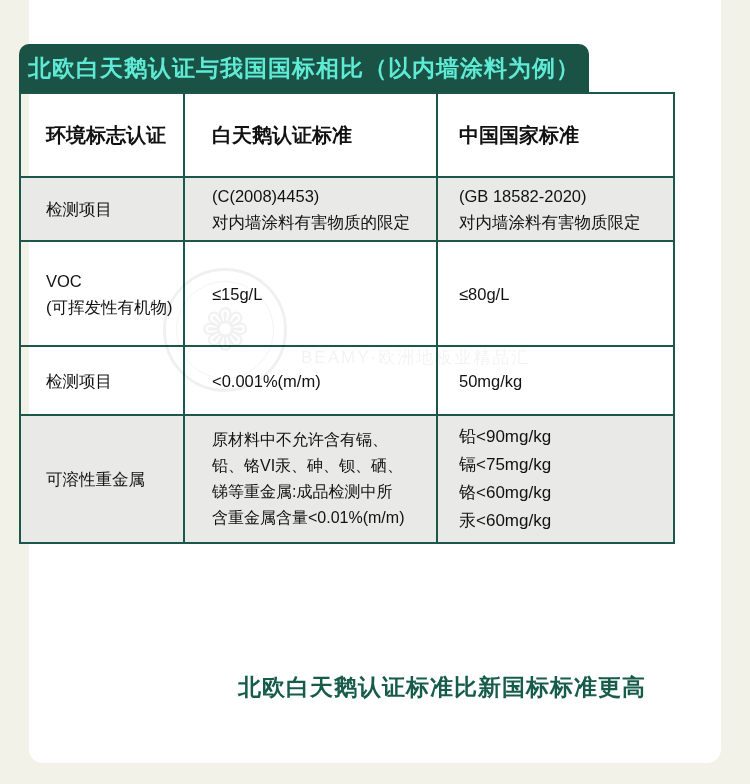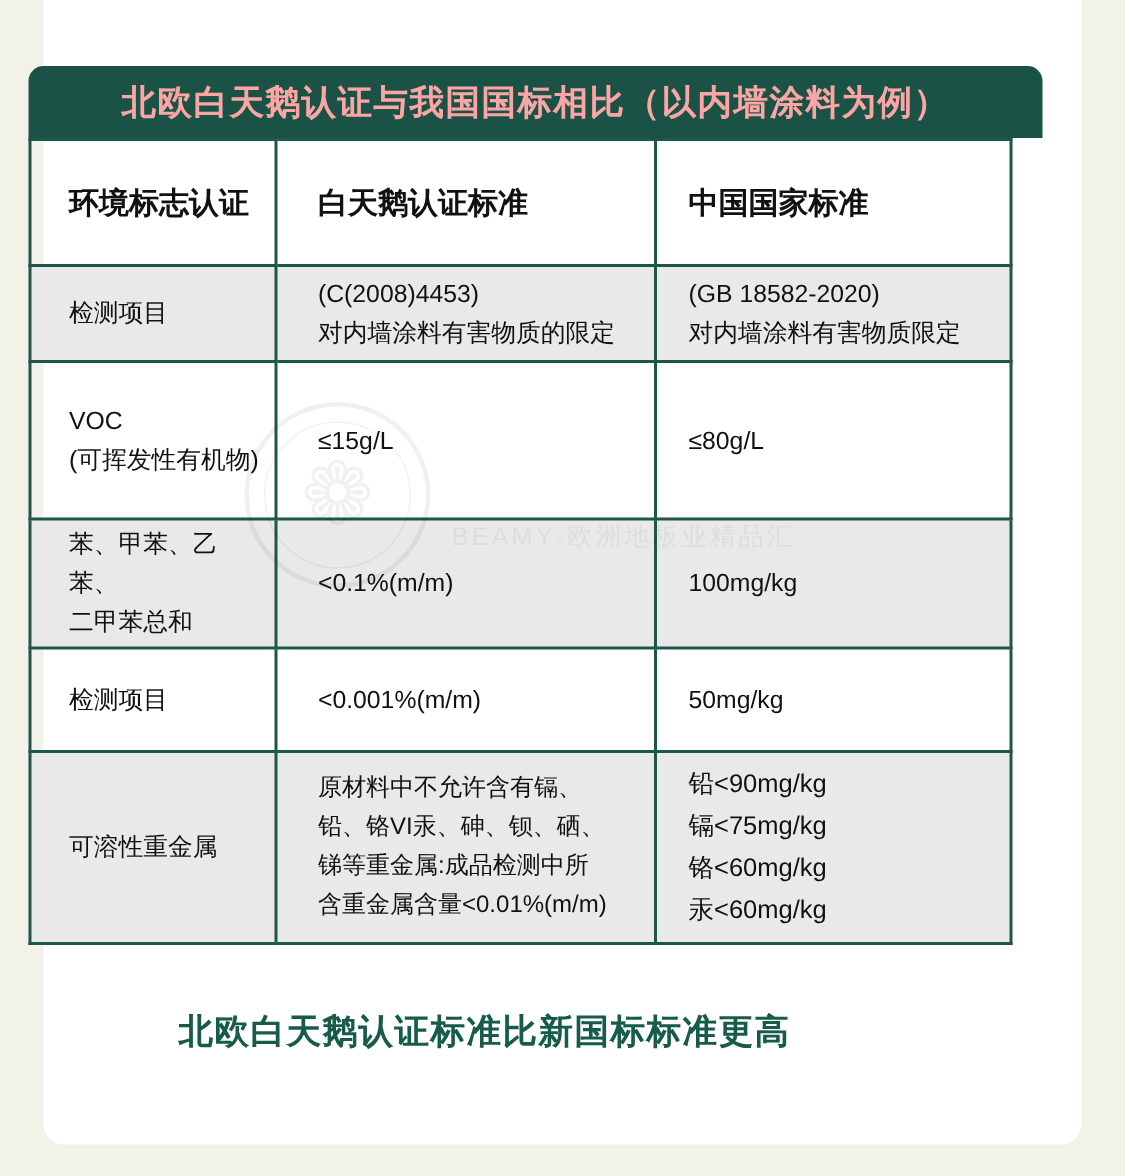--- a/index.html
+++ b/index.html
@@ -14,24 +14,24 @@
     width:750px;height:784px;position:relative;
     background:var(--page-bg);
     font-family:"Liberation Sans","DejaVu Sans",sans-serif;
     color:#111;overflow:hidden;
   }
   .card{
     position:absolute;left:29px;top:0;width:692px;height:763px;
     background:#ffffff;border-radius:0 0 14px 14px;
   }
   .title-bar{
-    position:absolute;left:19px;top:44px;width:676px;height:48px;
+    position:absolute;left:19px;top:44px;width:570px;height:48px;
     background:var(--primary-green);
     border-radius:10px 10px 0 0;
-    color:#fca5a5;font-size:23px;font-weight:700;letter-spacing:1px;
+    color:#5eead4;font-size:23px;font-weight:700;letter-spacing:1px;
     display:flex;align-items:center;justify-content:center;
   }
   table.cmp{
     position:absolute;left:19px;top:92px;
     border-collapse:collapse;table-layout:fixed;
   }
   table.cmp col.c1{width:164px;}
   table.cmp col.c2{width:253px;}
   table.cmp col.c3{width:237px;}
   table.cmp th,table.cmp td{
@@ -48,21 +48,21 @@
   tr.r1{height:64px;}
   tr.r2{height:105px;}
   tr.r3{height:86px;}
   tr.r4{height:69px;}
   tr.r5{height:128px;}
   tr.alt{background:var(--row-alt);}
   tr.r5 td:nth-child(2){line-height:26px;font-size:16px;}
   tr.r5 td:nth-child(3){line-height:28px;font-size:17px;}
   .caption{
     position:absolute;left:0;top:672px;width:646px;
-    text-align:center;font-size:23px;font-weight:700;
+    text-align:right;font-size:23px;font-weight:700;
     color:var(--caption-green);letter-spacing:1px;
   }
   
   .watermark{position:absolute;left:0;top:0;width:750px;height:784px;pointer-events:none;}
   .wm-logo{
     position:absolute;left:163px;top:268px;width:118px;height:118px;
     border:3px solid rgba(0,0,0,0.06);border-radius:50%;
     display:flex;align-items:center;justify-content:center;
   }
   .wm-logo-inner{
@@ -108,26 +108,20 @@
 对内墙涂料有害物质的限定</td>
     <td>(GB 18582-2020)
 对内墙涂料有害物质限定</td>
   </tr>
   <tr class="r2">
     <td>VOC
 (可挥发性有机物)</td>
     <td>≤15g/L</td>
     <td>≤80g/L</td>
   </tr>
-  <tr class="r3 alt">
-    <td>苯、甲苯、乙苯、
-二甲苯总和</td>
-    <td>&lt;0.1%(m/m)</td>
-    <td>100mg/kg</td>
-  </tr>
   <tr class="r4">
     <td>检测项目</td>
     <td>&lt;0.001%(m/m)</td>
     <td>50mg/kg</td>
   </tr>
   <tr class="r5 alt">
     <td>可溶性重金属</td>
     <td>原材料中不允许含有镉、
 铅、铬VI汞、砷、钡、硒、
 锑等重金属:成品检测中所

